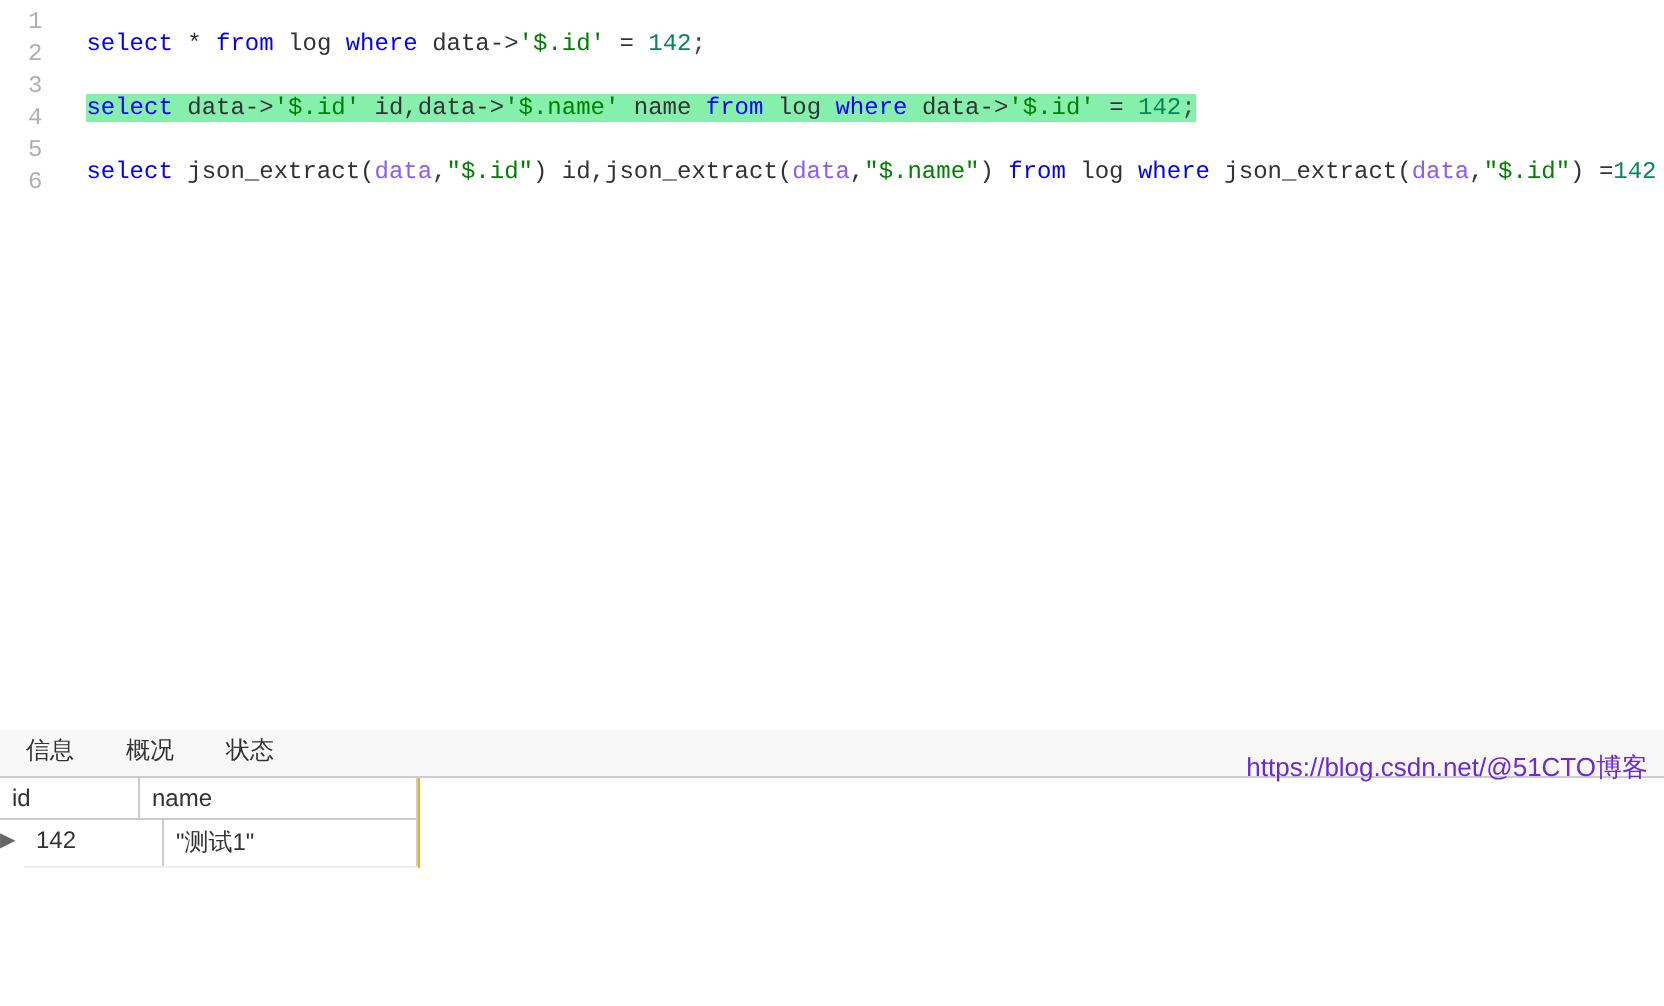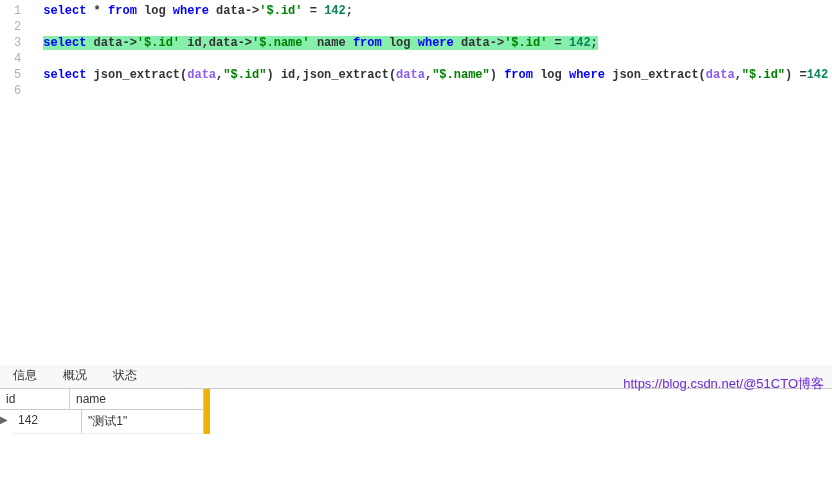--- a/index.html
+++ b/index.html
@@ -1,32 +1,32 @@
 <!DOCTYPE html>
 <html><head>
 <meta charset="utf-8">
 <style>
   * { margin: 0; padding: 0; box-sizing: border-box; }
   body { font-family: Consolas, "Courier New", monospace; font-size: 12px; color: #333; background: #fff; width: 832px; height: 503px; overflow: hidden; position: relative; }
   .editor { width: 100%; height: 365px; background: #fff; display: flex; }
   .gutter { background: #fff; color: #b0b0b0; text-align: right; padding-top: 3px; user-select: none; }
   .gutter div { padding: 0 10px 0 14px; height: 16px; line-height: 16px; }
-  .code { flex: 1; padding-top: 3px; position: relative; font-weight: bold; }
+  .code { flex: 1; padding-top: 14px; position: relative; }
   .line { height: 16px; line-height: 16px; white-space: pre; padding-left: 12px; }
   .kw { color: #0000ff; }
   .str { color: #008000; }
   .num { color: #098658; }
   .id  { color: #8b5cf6; }
   .op  { color: #444; }
   .sel { background: #86efac; }
   .watermark { position: absolute; right: 8px; bottom: 110px; color: #6d28d9; font-family: Arial, sans-serif; font-size: 13px; pointer-events: none; }
   .tabs { display: flex; align-items: flex-end; border-bottom: 1px solid #ccc; height: 24px; background: #f8f8f8; font-family: "Microsoft YaHei", Arial, sans-serif; font-size: 12px; }
   .tab { padding: 4px 12px; border: 1px solid transparent; border-bottom: none; color: #333; cursor: pointer; text-align: right; }
   .tab.active { background: #fff; border-color: #ccc; border-bottom: 1px solid #fff; margin-bottom: -1px; font-weight: 500; }
-  .result { width: 210px; border-right: 6px solid #eab308; }
+  .result { width: 210px; border-right: 1px solid #eab308; }
   .rhead { display: flex; border-bottom: 1px solid #ccc; background: #fff; font-family: Arial, sans-serif; font-size: 12px; }
   .rhead .cell, .rrow .cell { padding: 3px 6px; }
   .col1 { width: 70px; border-right: 1px solid #ccc; }
   .col2 { flex: 1; border-right: 1px solid #ccc; }
   .rrow { display: flex; border-bottom: 1px solid #eee; font-family: Arial, sans-serif; font-size: 12px; position: relative; }
   .rowmark { position: absolute; left: -12px; top: 4px; color: #666; font-size: 10px; }
   .rows { padding-left: 12px; }
 </style>
 </head>
 <body>

